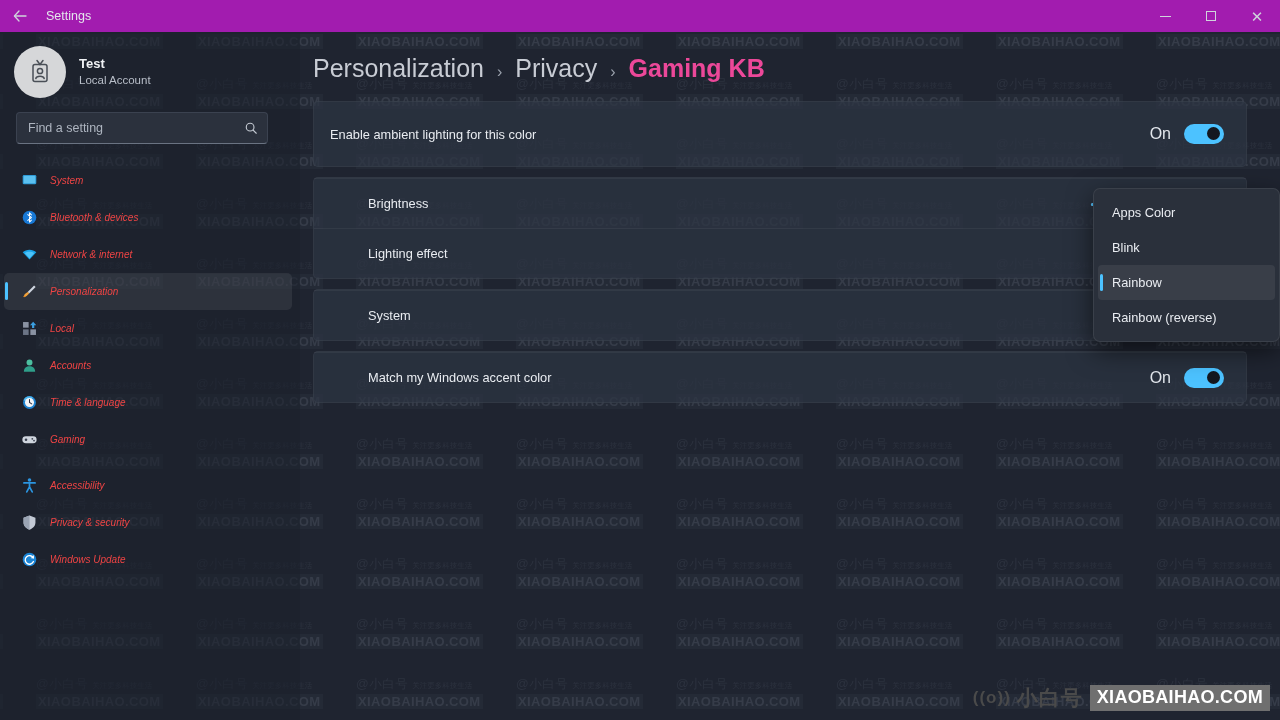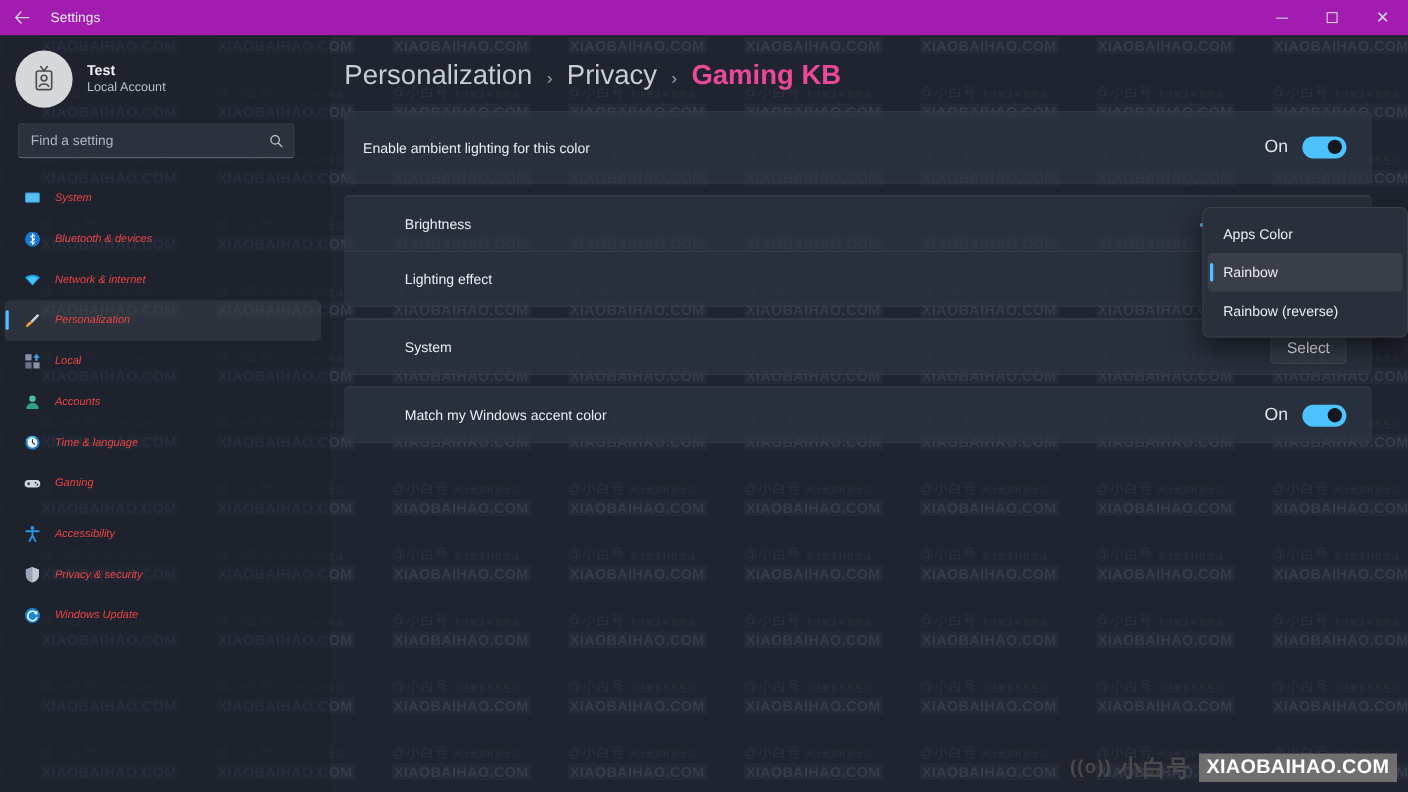--- a/index.html
+++ b/index.html
@@ -586,20 +586,21 @@
           </div>
         </div>
       </div>
     </div>
 
   </div>
 </div>
 
 <div class="dropdown" id="dropdown">
     <div class="dd-item">Apps Color</div>
+    <div class="dd-item">Blink</div>
     <div class="dd-item selected">Rainbow</div>
     <div class="dd-item">Rainbow (reverse)</div>
   </div>
 
 <div class="badge">
   <div class="badge-left">
     <span class="badge-wave">((o))</span>
     <span>小白号</span>
   </div>
   <div class="badge-url">XIAOBAIHAO.COM</div>

